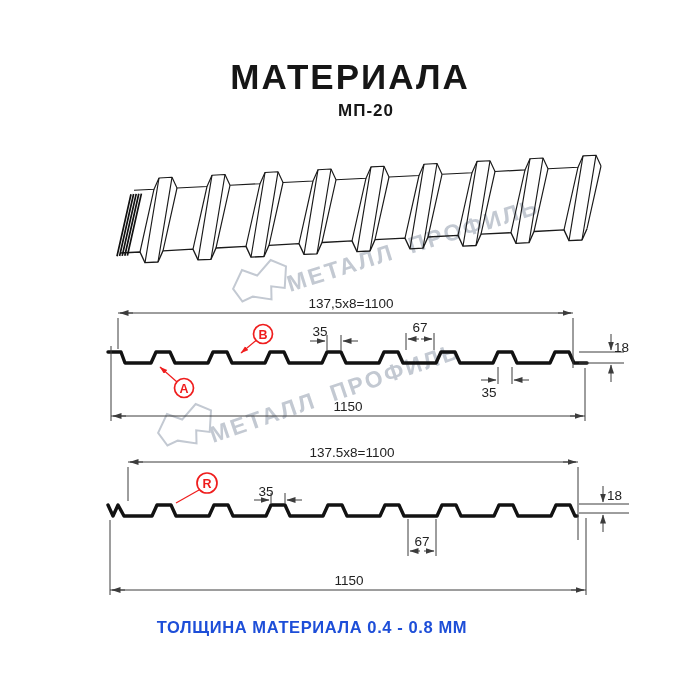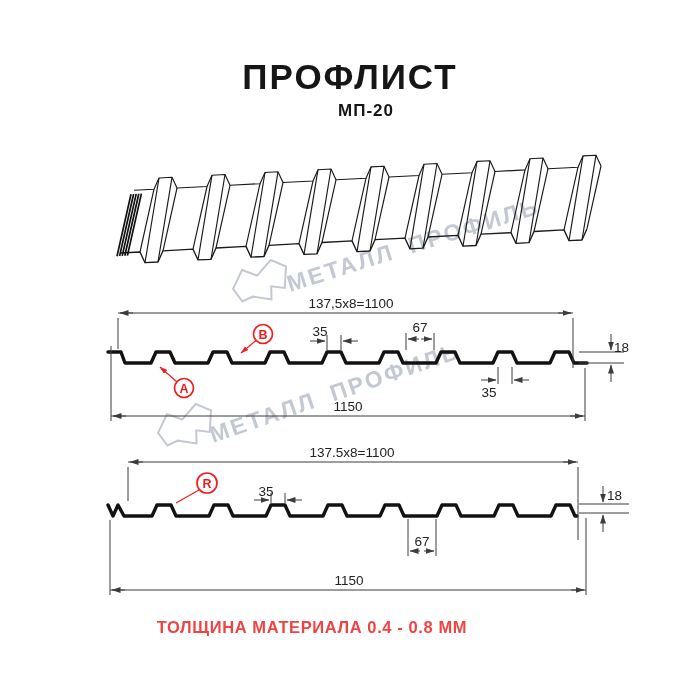--- a/index.html
+++ b/index.html
@@ -3,39 +3,39 @@
 <meta charset="utf-8">
 <style>
   html,body{margin:0;padding:0;background:#ffffff;}
   #page{position:relative;width:700px;height:700px;background:#fff;overflow:hidden;
         font-family:"Liberation Sans", sans-serif;}
   .title{position:absolute;top:57px;left:0;width:700px;text-align:center;
          font-size:35px;font-weight:bold;letter-spacing:2px;color:#161616;}
   .subtitle{position:absolute;top:101px;left:0;width:700px;text-align:center;
          font-size:17px;font-weight:bold;letter-spacing:1px;color:#161616;margin-left:16px;}
   .footnote{position:absolute;top:618px;left:0;width:624px;text-align:center;
-         font-size:16.5px;font-weight:bold;letter-spacing:0.6px;color:#ef4444;}
+         font-size:16.5px;font-weight:bold;letter-spacing:0.6px;color:#1d4ed8;}
   svg{position:absolute;top:0;left:0;}
   .dim-line{stroke:#3c3c3c;stroke-width:1;fill:none;}
   .sect{stroke:#121212;stroke-width:3.4;fill:none;stroke-linejoin:round;stroke-linecap:round;}
   .dim-text{font-size:13.5px;fill:#222;}
   .mark-circ{stroke:#ef1d1d;stroke-width:1.7;fill:none;}
   .mark-text{font-size:12.5px;font-weight:bold;fill:#ef1d1d;}
   .leader{stroke:#ef1d1d;stroke-width:1.2;fill:none;}
   .wm-text{font-size:23px;font-weight:bold;fill:#c3c9d2;letter-spacing:2.5px;word-spacing:7px;}
   .wm-logo{stroke:#c3c9d2;stroke-width:2;fill:none;stroke-linejoin:miter;}
   .sheet-line{stroke:#1a1a1a;stroke-width:1.15;fill:none;stroke-linejoin:round;}
   .sheet-edge{stroke:#111;stroke-width:1.7;fill:none;}
 </style>
 </head>
 <body>
 
 <div id="page">
 
-  <div class="title">ПРОФЛИСТ</div>
+  <div class="title">МАТЕРИАЛА</div>
   <div class="subtitle">МП-20</div>
 
   <svg width="700" height="700" viewBox="0 0 700 700">
     <defs>
       <marker id="mA" markerWidth="10" markerHeight="8" refX="8.5" refY="3" orient="auto" markerUnits="userSpaceOnUse">
         <path d="M0,0 L9,3 L0,6 Z" fill="#3c3c3c"></path>
       </marker>
       <marker id="mR" markerWidth="9" markerHeight="7" refX="7.5" refY="2.5" orient="auto" markerUnits="userSpaceOnUse">
         <path d="M0,0 L8,2.5 L0,5 Z" fill="#ef1d1d"></path>
       </marker>

